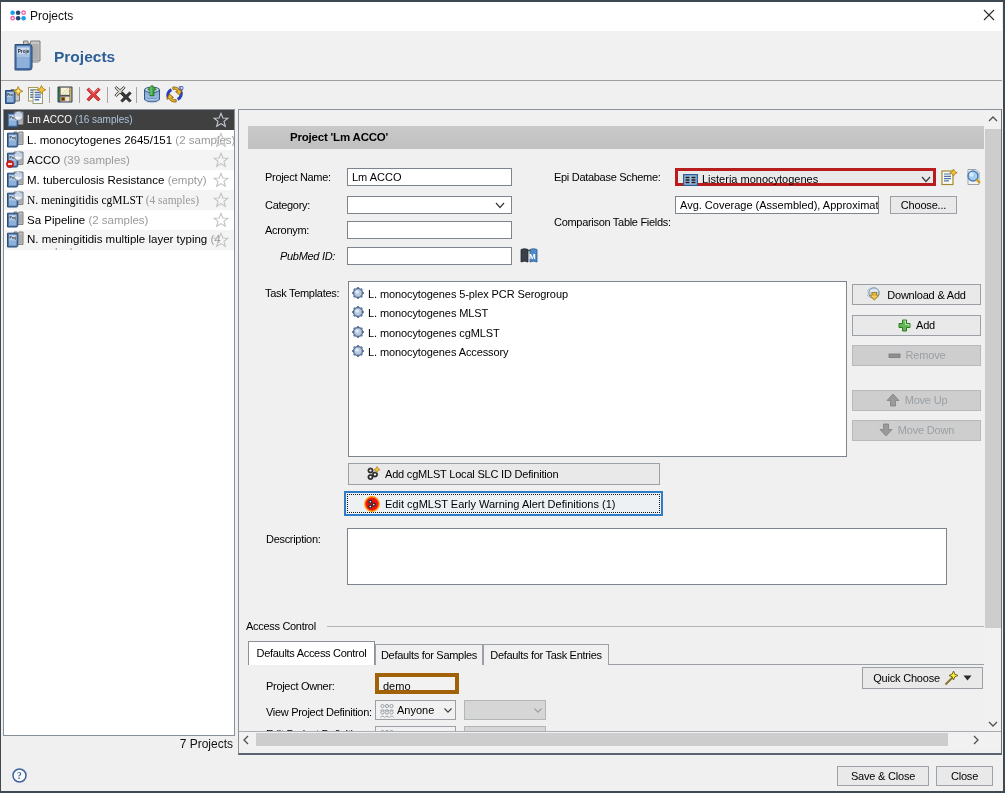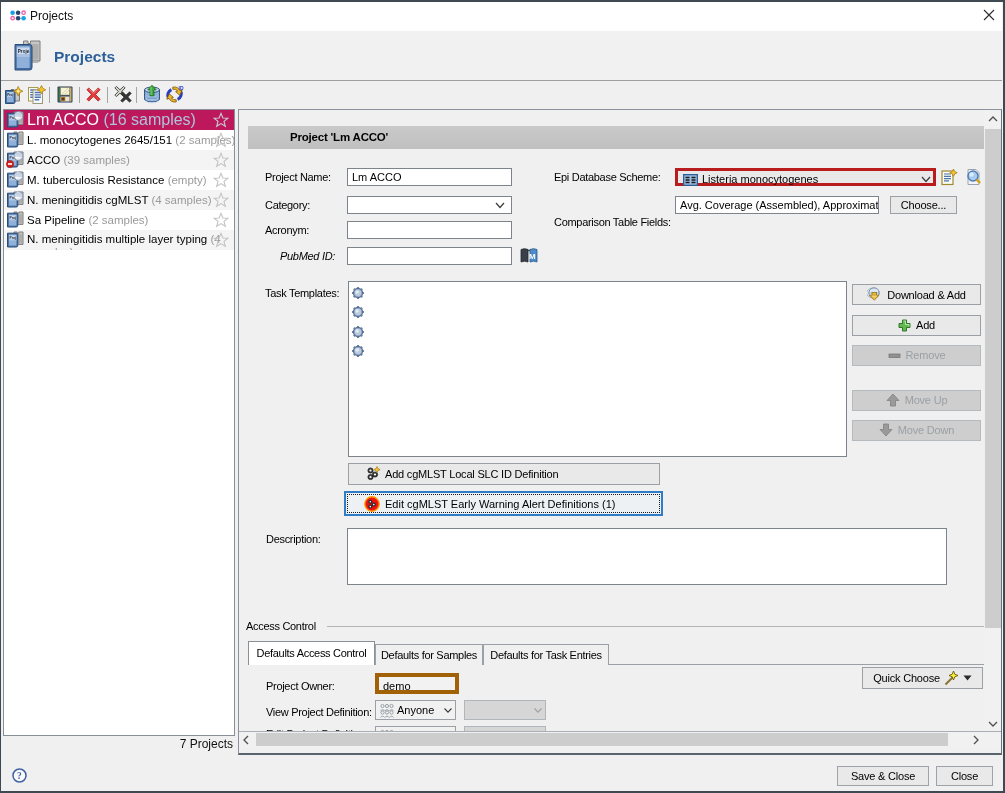--- a/index.html
+++ b/index.html
@@ -157,21 +157,21 @@
     <circle cx="3.5" cy="9.5" r="1.6"></circle>
           <circle cx="8" cy="9.5" r="1.6"></circle>
           <circle cx="12.5" cy="9.5" r="1.6"></circle>
     <path d="M1.5 14.5 a2.2 2.2 0 0 1 4 0 M6 14.5 a2.2 2.2 0 0 1 4 0 M10.5 14.5 a2.2 2.2 0 0 1 4 0"></path>
   </g>
 </g>
 </defs>
 </svg>
 <div class="abs" style="left:3px;top:109px;width:232px;height:627px;background:#fff;border:1px solid #878f98;box-sizing:border-box;overflow:hidden;" id="listpanel">
 
-  <div class="abs" style="left:0;top:0;width:230px;height:20px;background:#be185d;color:#fff;font-size:16px;line-height:20px;">
+  <div class="abs" style="left:0;top:0;width:230px;height:20px;background:#404040;color:#fff;font-size:10px;line-height:20px;">
     <span style="margin-left:23px;">Lm ACCO <span style="color:#aec3da;">(16 samples)</span></span>
     <svg class="abs" style="left:2px;top:1px;" width="18" height="18" viewBox="0 0 18 18">
         <use href="#pbook"></use>
         <use href="#pglobe"></use>
       </svg>
     <svg class="abs" style="left:209px;top:2px;" width="16" height="16" viewBox="0 0 16 16">
         <path d="M8 1.4 L9.9 6 L14.8 6.3 L11 9.4 L12.3 14.2 L8 11.6 L3.7 14.2 L5 9.4 L1.2 6.3 L6.1 6 Z" fill="none" stroke="#c6cdd6" stroke-width="1.1"></path>
       </svg>
   </div>
 
@@ -201,21 +201,21 @@
     <span style="margin-left:23px;">M. tuberculosis Resistance <span style="color:#9a9a9a;">(empty)</span></span>
     <svg class="abs" style="left:2px;top:1px;" width="18" height="18" viewBox="0 0 18 18">
         <use href="#pbook"></use>
         <use href="#pglobe"></use>
       </svg>
     <svg class="abs" style="left:209px;top:2px;" width="16" height="16" viewBox="0 0 16 16">
         <use href="#pstar"></use>
       </svg>
   </div>
 
-  <div class="abs" style="left:0;top:80px;width:230px;height:20px;background:#f4f4f4;font-size:11.5px;line-height:20px;">
+  <div class="abs" style="left:0;top:80px;width:230px;height:20px;background:#f4f4f4;font-size:11.5px;line-height:20px;font-family:Liberation Serif, serif;">
     <span style="margin-left:23px;">N. meningitidis cgMLST <span style="color:#9a9a9a;">(4 samples)</span></span>
     <svg class="abs" style="left:2px;top:1px;" width="18" height="18" viewBox="0 0 18 18">
         <use href="#pbook"></use>
         <use href="#pglobe"></use>
       </svg>
     <svg class="abs" style="left:209px;top:2px;" width="16" height="16" viewBox="0 0 16 16">
         <use href="#pstar"></use>
       </svg>
   </div>
 
@@ -297,20 +297,21 @@
   <svg class="abs" style="left:280px;top:136px;" width="20" height="20" viewBox="0 0 20 20">
     <path d="M2 3.5 Q5.5 1.8 9 3.5 L9 16 Q5.5 14.3 2 16 Z" fill="#3a4049" stroke="#23282e" stroke-width="0.8"></path>
     <path d="M18 3.5 Q14.5 1.8 11 3.5 L11 16 Q14.5 14.3 18 16 Z" fill="#4d8cc8" stroke="#2a5a8a" stroke-width="0.8"></path>
     <path d="M9 3.5 L10 5.2 L11 3.5" fill="none" stroke="#23282e" stroke-width="0.8"></path>
     <text x="10" y="13" font-size="8" font-weight="bold" fill="#fff" font-family="Liberation Sans">M</text>
   </svg>
 
   <div class="lbl" style="left:26px;top:177px;">Task Templates:</div>
 
   <div class="abs" style="left:109px;top:171px;width:499px;height:176px;background:#fff;border:1px solid #7d848c;box-sizing:border-box;">
+    <div class="abs" style="left:19px;top:3px;font-size:11px;letter-spacing:-0.1px;line-height:19.3px;white-space:nowrap;">L. monocytogenes 5-plex PCR Serogroup<br>L. monocytogenes MLST<br>L. monocytogenes cgMLST<br>L. monocytogenes Accessory</div>
     <svg class="abs" style="left:2px;top:4px;" width="14" height="14" viewBox="0 0 14 14">
         <use href="#gear"></use>
       </svg>
     <svg class="abs" style="left:2px;top:23px;" width="14" height="14" viewBox="0 0 14 14">
         <use href="#gear"></use>
       </svg>
     <svg class="abs" style="left:2px;top:42.5px;" width="14" height="14" viewBox="0 0 14 14">
         <use href="#gear"></use>
       </svg>
     <svg class="abs" style="left:2px;top:62px;" width="14" height="14" viewBox="0 0 14 14">

